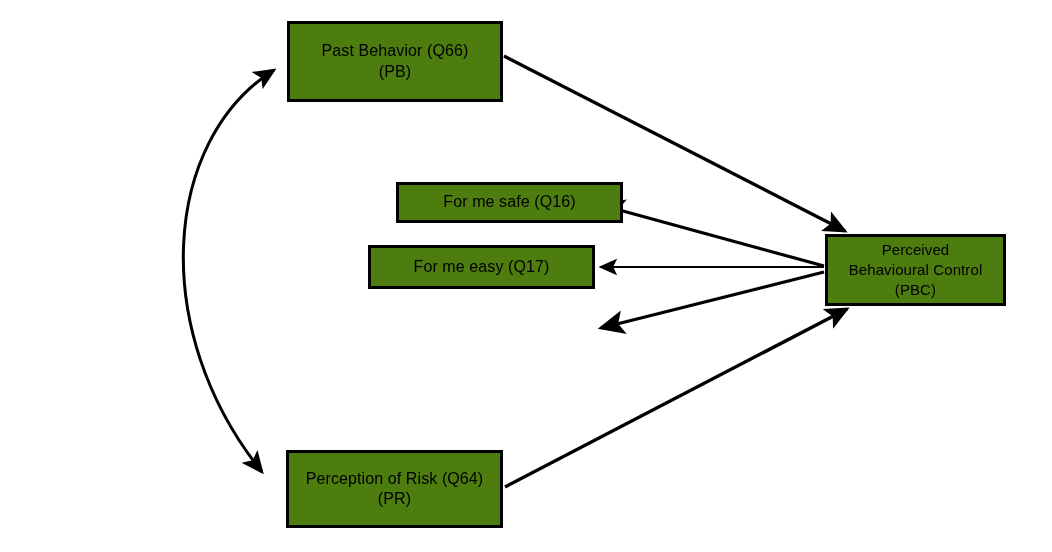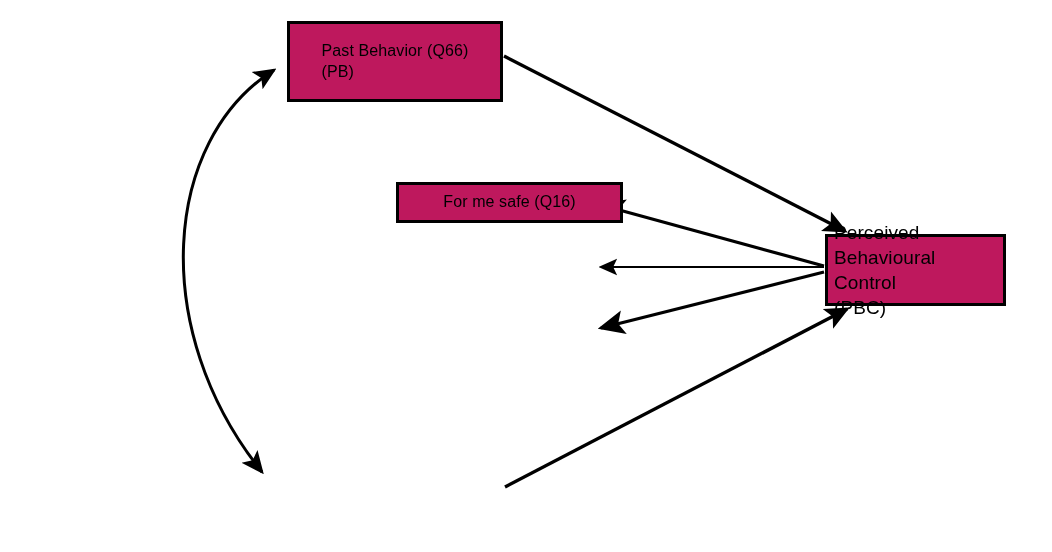--- a/index.html
+++ b/index.html
@@ -22,43 +22,44 @@
   #arrow-layer {
     position: absolute;
     left: 0;
     top: 0;
     width: 1052px;
     height: 552px;
   }
   .node {
     position: absolute;
     box-sizing: border-box;
-    background: #be185d;
+    background: #4d7c0f;
     border: 3px solid #000000;
     display: flex;
     align-items: center;
     justify-content: center;
+    text-align: center;
     z-index: 5;
   }
   .node .node-label {
     font-size: 16px;
     line-height: 1.28;
     letter-spacing: 0.1px;
     color: #000000;
     white-space: pre-line;
     padding: 0 6px;
   }
   
   #node-pb  { left: 287px; top: 21px;  width: 216px; height: 81px; }
   #node-q16 { left: 368px; top: 182px; width: 227px; height: 41px; margin-left: 28px; }
   #node-q17 { left: 368px; top: 245px; width: 227px; height: 44px; }
   #node-q18 { left: 368px; top: 311px; width: 227px; height: 50px; }
   #node-pbc { left: 825px; top: 234px; width: 181px; height: 72px; }
   #node-pr  { left: 286px; top: 450px; width: 217px; height: 78px; }
-  #node-pbc .node-label { font-size: 19px; line-height: 1.32; }
+  #node-pbc .node-label { font-size: 15px; line-height: 1.32; }
 </style>
 </head>
 <body>
 
 <div id="canvas">
 
   <svg id="arrow-layer" viewBox="0 0 1052 552" xmlns="http://www.w3.org/2000/svg">
     <defs>
       <marker id="head-solid" viewBox="0 0 12 12" refX="10.5" refY="6" markerWidth="7.2" markerHeight="7.2" orient="auto-start-reverse">
         <path d="M 0 0.6 L 12 6 L 0 11.4 L 2.6 6 Z" fill="#000000"></path>
@@ -90,22 +91,29 @@
 
   <div class="node" id="node-pb">
     <span class="node-label">Past Behavior (Q66)
 (PB)</span>
   </div>
 
   <div class="node" id="node-q16">
     <span class="node-label">For me safe (Q16)</span>
   </div>
 
+  <div class="node" id="node-q17">
+    <span class="node-label">For me easy (Q17)</span>
+  </div>
 
 
   <div class="node" id="node-pbc">
     <span class="node-label">Perceived
 Behavioural Control
 (PBC)</span>
   </div>
 
+  <div class="node" id="node-pr">
+    <span class="node-label">Perception of Risk (Q64)
+(PR)</span>
+  </div>
 
 </div>
 
 </body></html>

